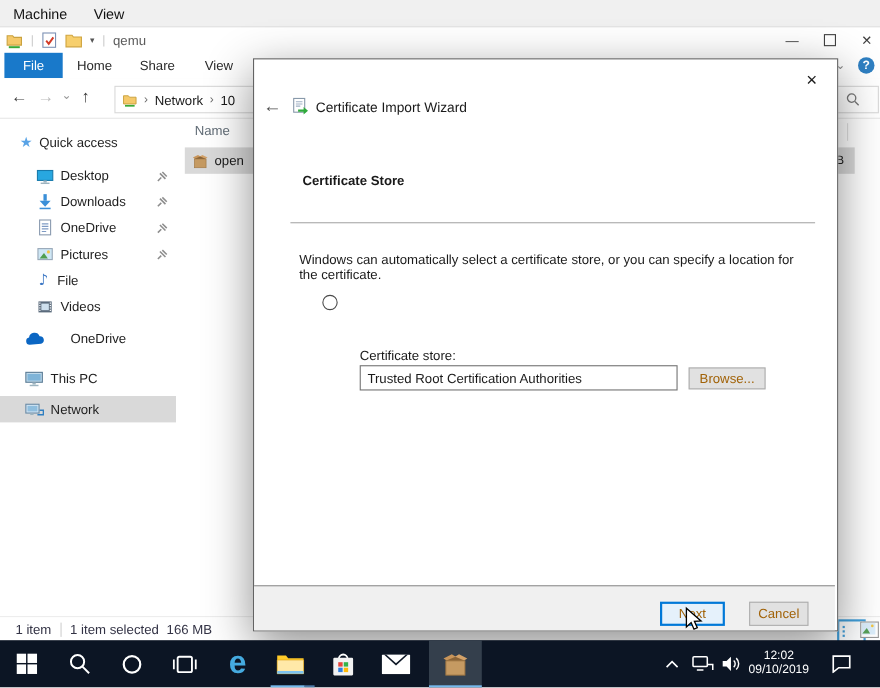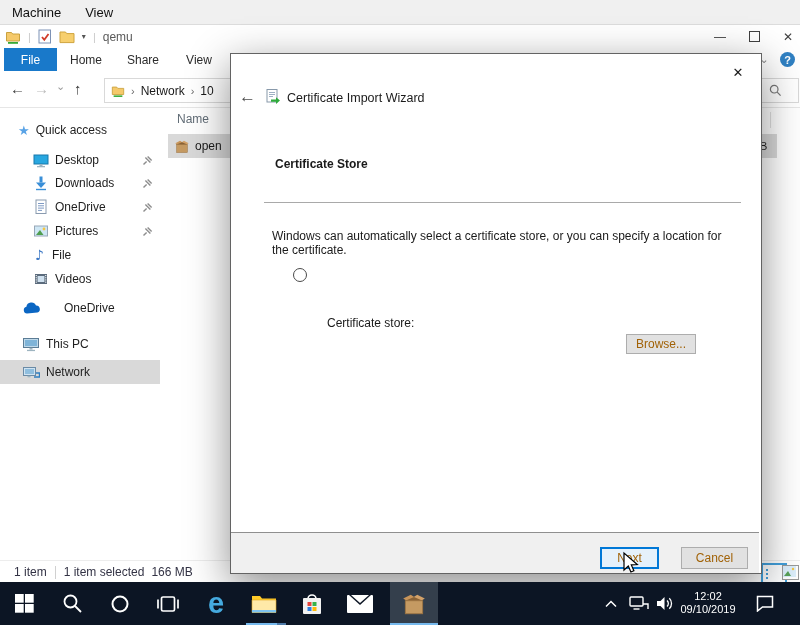--- a/index.html
+++ b/index.html
@@ -82,21 +82,21 @@
   .store-input{position:absolute;left:96px;top:278px;width:289px;height:23px;border:1px solid #737373;
                background:#fff;font-family:"Liberation Sans",sans-serif;font-size:12px;color:#1a1a1a;
                padding:0 6px;box-sizing:border-box}
   .btn{border:1px solid #adadad;background:#e1e1e1;font-family:"Liberation Sans",sans-serif;
        font-size:12px;color:#a16207;display:flex;align-items:center;justify-content:center}
   .browse-btn{position:absolute;left:395px;top:280px;width:70px;height:20px}
   .dlg-footer{position:absolute;left:0;top:478px;width:528px;height:40px;background:#f0f0f0;
               border-top:1px solid #8f8f8f}
   .next-btn{position:absolute;left:369px;top:14px;width:59px;height:22px;background:#e5f1fb;
             border:2px solid #0078d7}
-  .cancel-btn{position:absolute;left:450px;top:14px;width:67px;height:22px}
+  .cancel-btn{position:absolute;left:450px;top:14px;width:54px;height:22px}
 
   
   .taskbar{left:0;top:582px;width:800px;height:43px;background:#0c1524}
   .tb-tile{position:absolute;top:0;width:48px;height:43px;display:flex;align-items:center;justify-content:center}
   .tb-active{background:#343f4c}
   .underline{position:absolute;bottom:0;height:2px;background:#76b9ed}
   .edge-e{font-size:29px;font-weight:bold;color:#45aadf;font-family:"Liberation Sans",sans-serif}
   .clock{position:absolute;left:676px;top:8px;width:64px;color:#fff;font-size:11px;
          line-height:13px;text-align:center}
 </style>
@@ -375,20 +375,21 @@
   <span class="dlg-heading">Certificate Store</span>
   <div class="dlg-hr"></div>
 
   <p class="dlg-intro" style="margin:0">Windows can automatically select a certificate store, or you can specify a location for the certificate.</p>
 
   <label class="radio-row" style="top:213px">
     <span class="radio"></span>
   </label>
 
   <span class="store-label">Certificate store:</span>
+  <input class="store-input" type="text" value="Trusted Root Certification Authorities" style="">
   <button class="btn browse-btn">Browse...</button>
 
   <div class="dlg-footer">
     <button class="btn next-btn">Next</button>
     <button class="btn cancel-btn">Cancel</button>
   </div>
 </div>
 
 <span class="abs" style="left:620px;top:551px;z-index:50;pointer-events:none">
   <svg width="20" height="26" viewBox="0 0 20 26">

